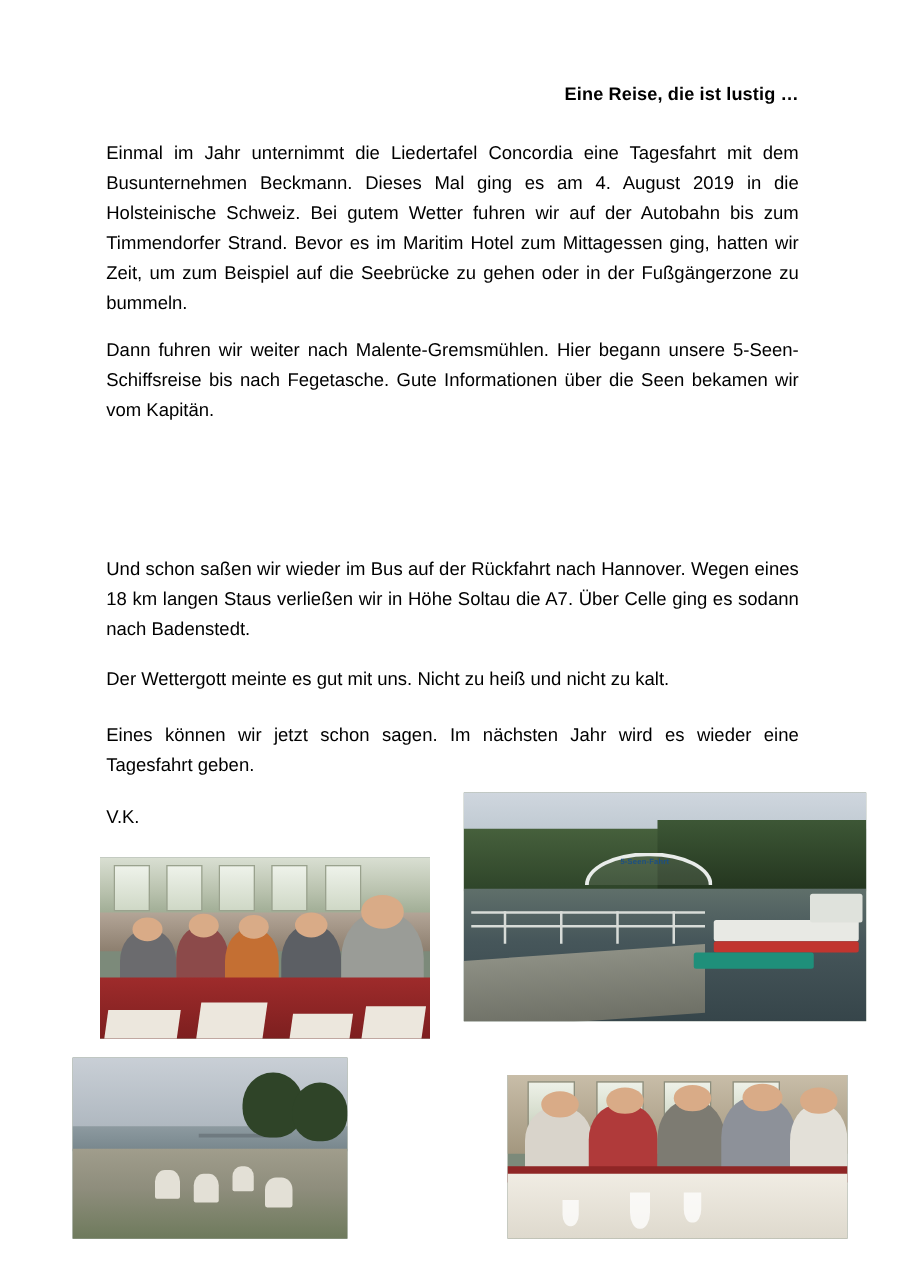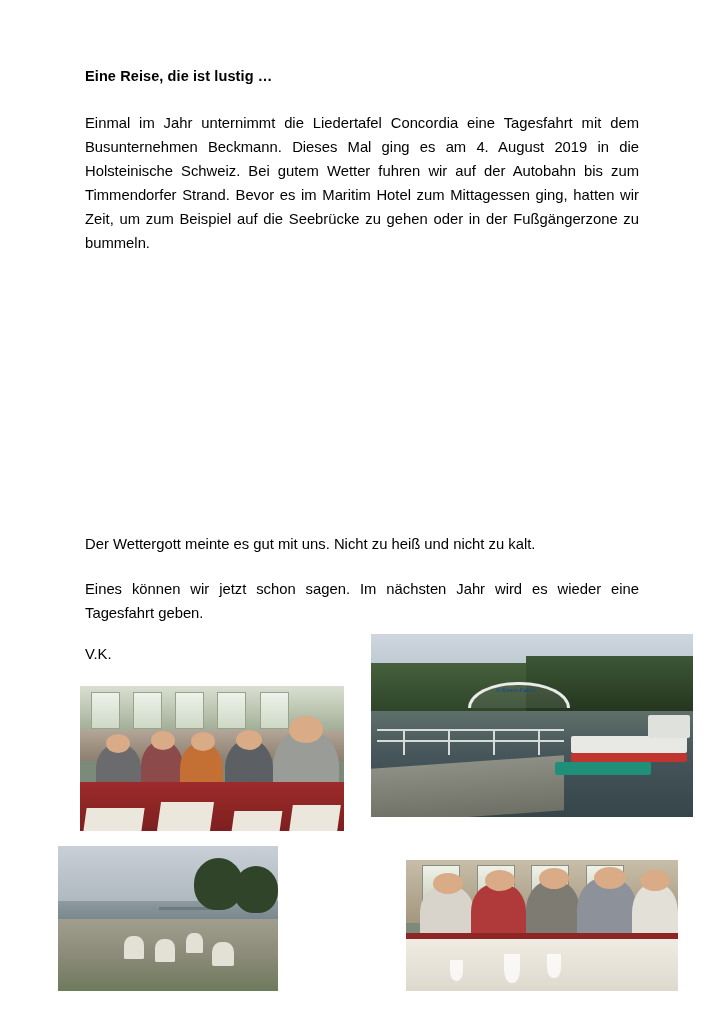--- a/index.html
+++ b/index.html
@@ -20,21 +20,21 @@
     width: 724px;
     height: 1024px;
     box-sizing: border-box;
     padding: 0;
   }
   .doc-title {
     position: absolute;
     left: 85px;
     top: 68px;
     width: 554px;
-    text-align: left;
+    text-align: right;
     font-size: 14.5px;
     font-weight: bold;
     letter-spacing: 0.1px;
   }
   .body-text {
     position: absolute;
     left: 85px;
     width: 554px;
     font-size: 14.8px;
     line-height: 1.62;
@@ -216,20 +216,22 @@
   }
 </style>
 </head>
 <body>
 
 <div class="page">
 
   <div class="doc-title">Eine Reise, die ist lustig …</div>
 
   <div class="body-text p1">Einmal im Jahr unternimmt die Liedertafel Concordia eine Tagesfahrt mit dem Busunternehmen Beckmann. Dieses Mal ging es am 4. August 2019 in die Holsteinische Schweiz. Bei gutem Wetter fuhren wir auf der Autobahn bis zum Timmendorfer Strand. Bevor es im Maritim Hotel zum Mittagessen ging, hatten wir Zeit, um zum Beispiel auf die Seebrücke zu gehen oder in der Fußgängerzone zu bummeln.</div>
+  <div class="body-text p2">Dann fuhren wir weiter nach Malente-Gremsmühlen. Hier begann unsere 5-Seen-Schiffsreise bis nach Fegetasche. Gute Informationen über die Seen bekamen wir vom Kapitän.</div>
+  <div class="body-text p4">Und schon saßen wir wieder im Bus auf der Rückfahrt nach Hannover. Wegen eines 18 km langen Staus verließen wir in Höhe Soltau die A7. Über Celle ging es sodann nach Badenstedt.</div>
   <div class="body-text p6">Eines können wir jetzt schon sagen. Im nächsten Jahr wird es wieder eine Tagesfahrt geben.</div>
   <div class="body-text p5">Der Wettergott meinte es gut mit uns. Nicht zu heiß und nicht zu kalt.</div>
 
   <div class="signature">V.K.</div>
 
   <div class="photo" id="photo-restaurant-group">
     <div class="inner">
       <div class="sky"></div>
       <div class="win" style="left:4%;"></div>
       <div class="win" style="left:20%;"></div>

